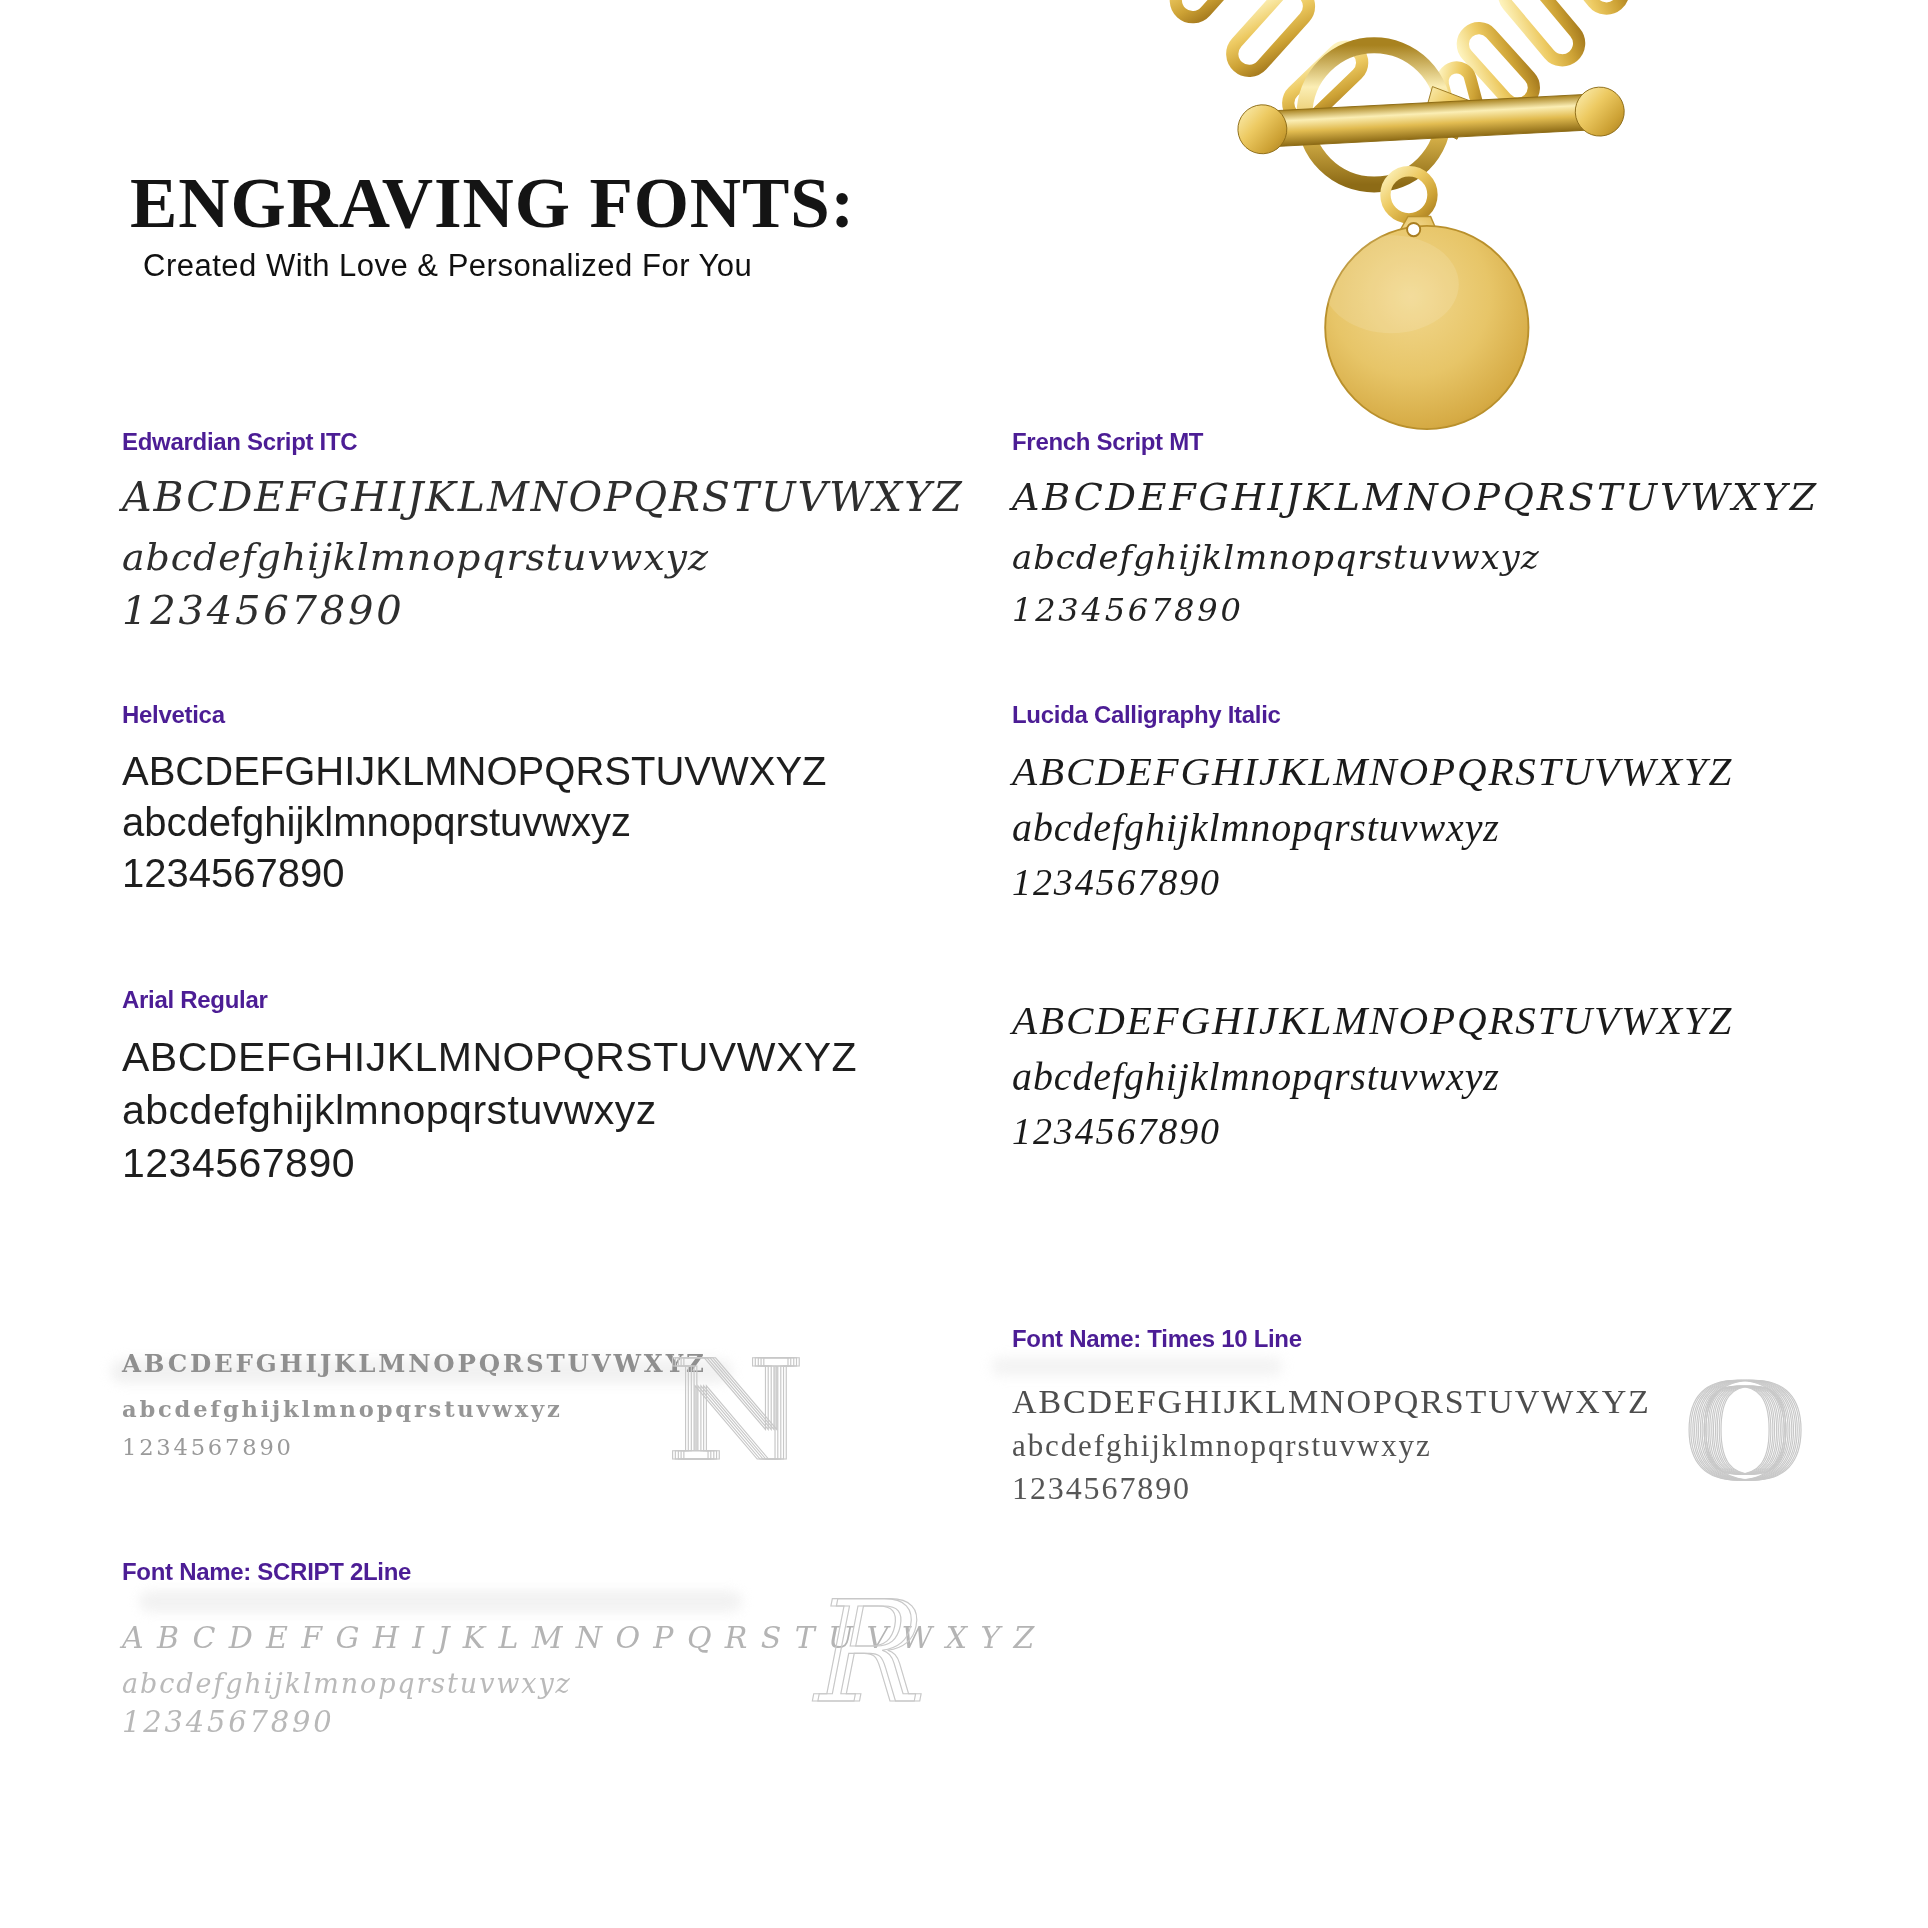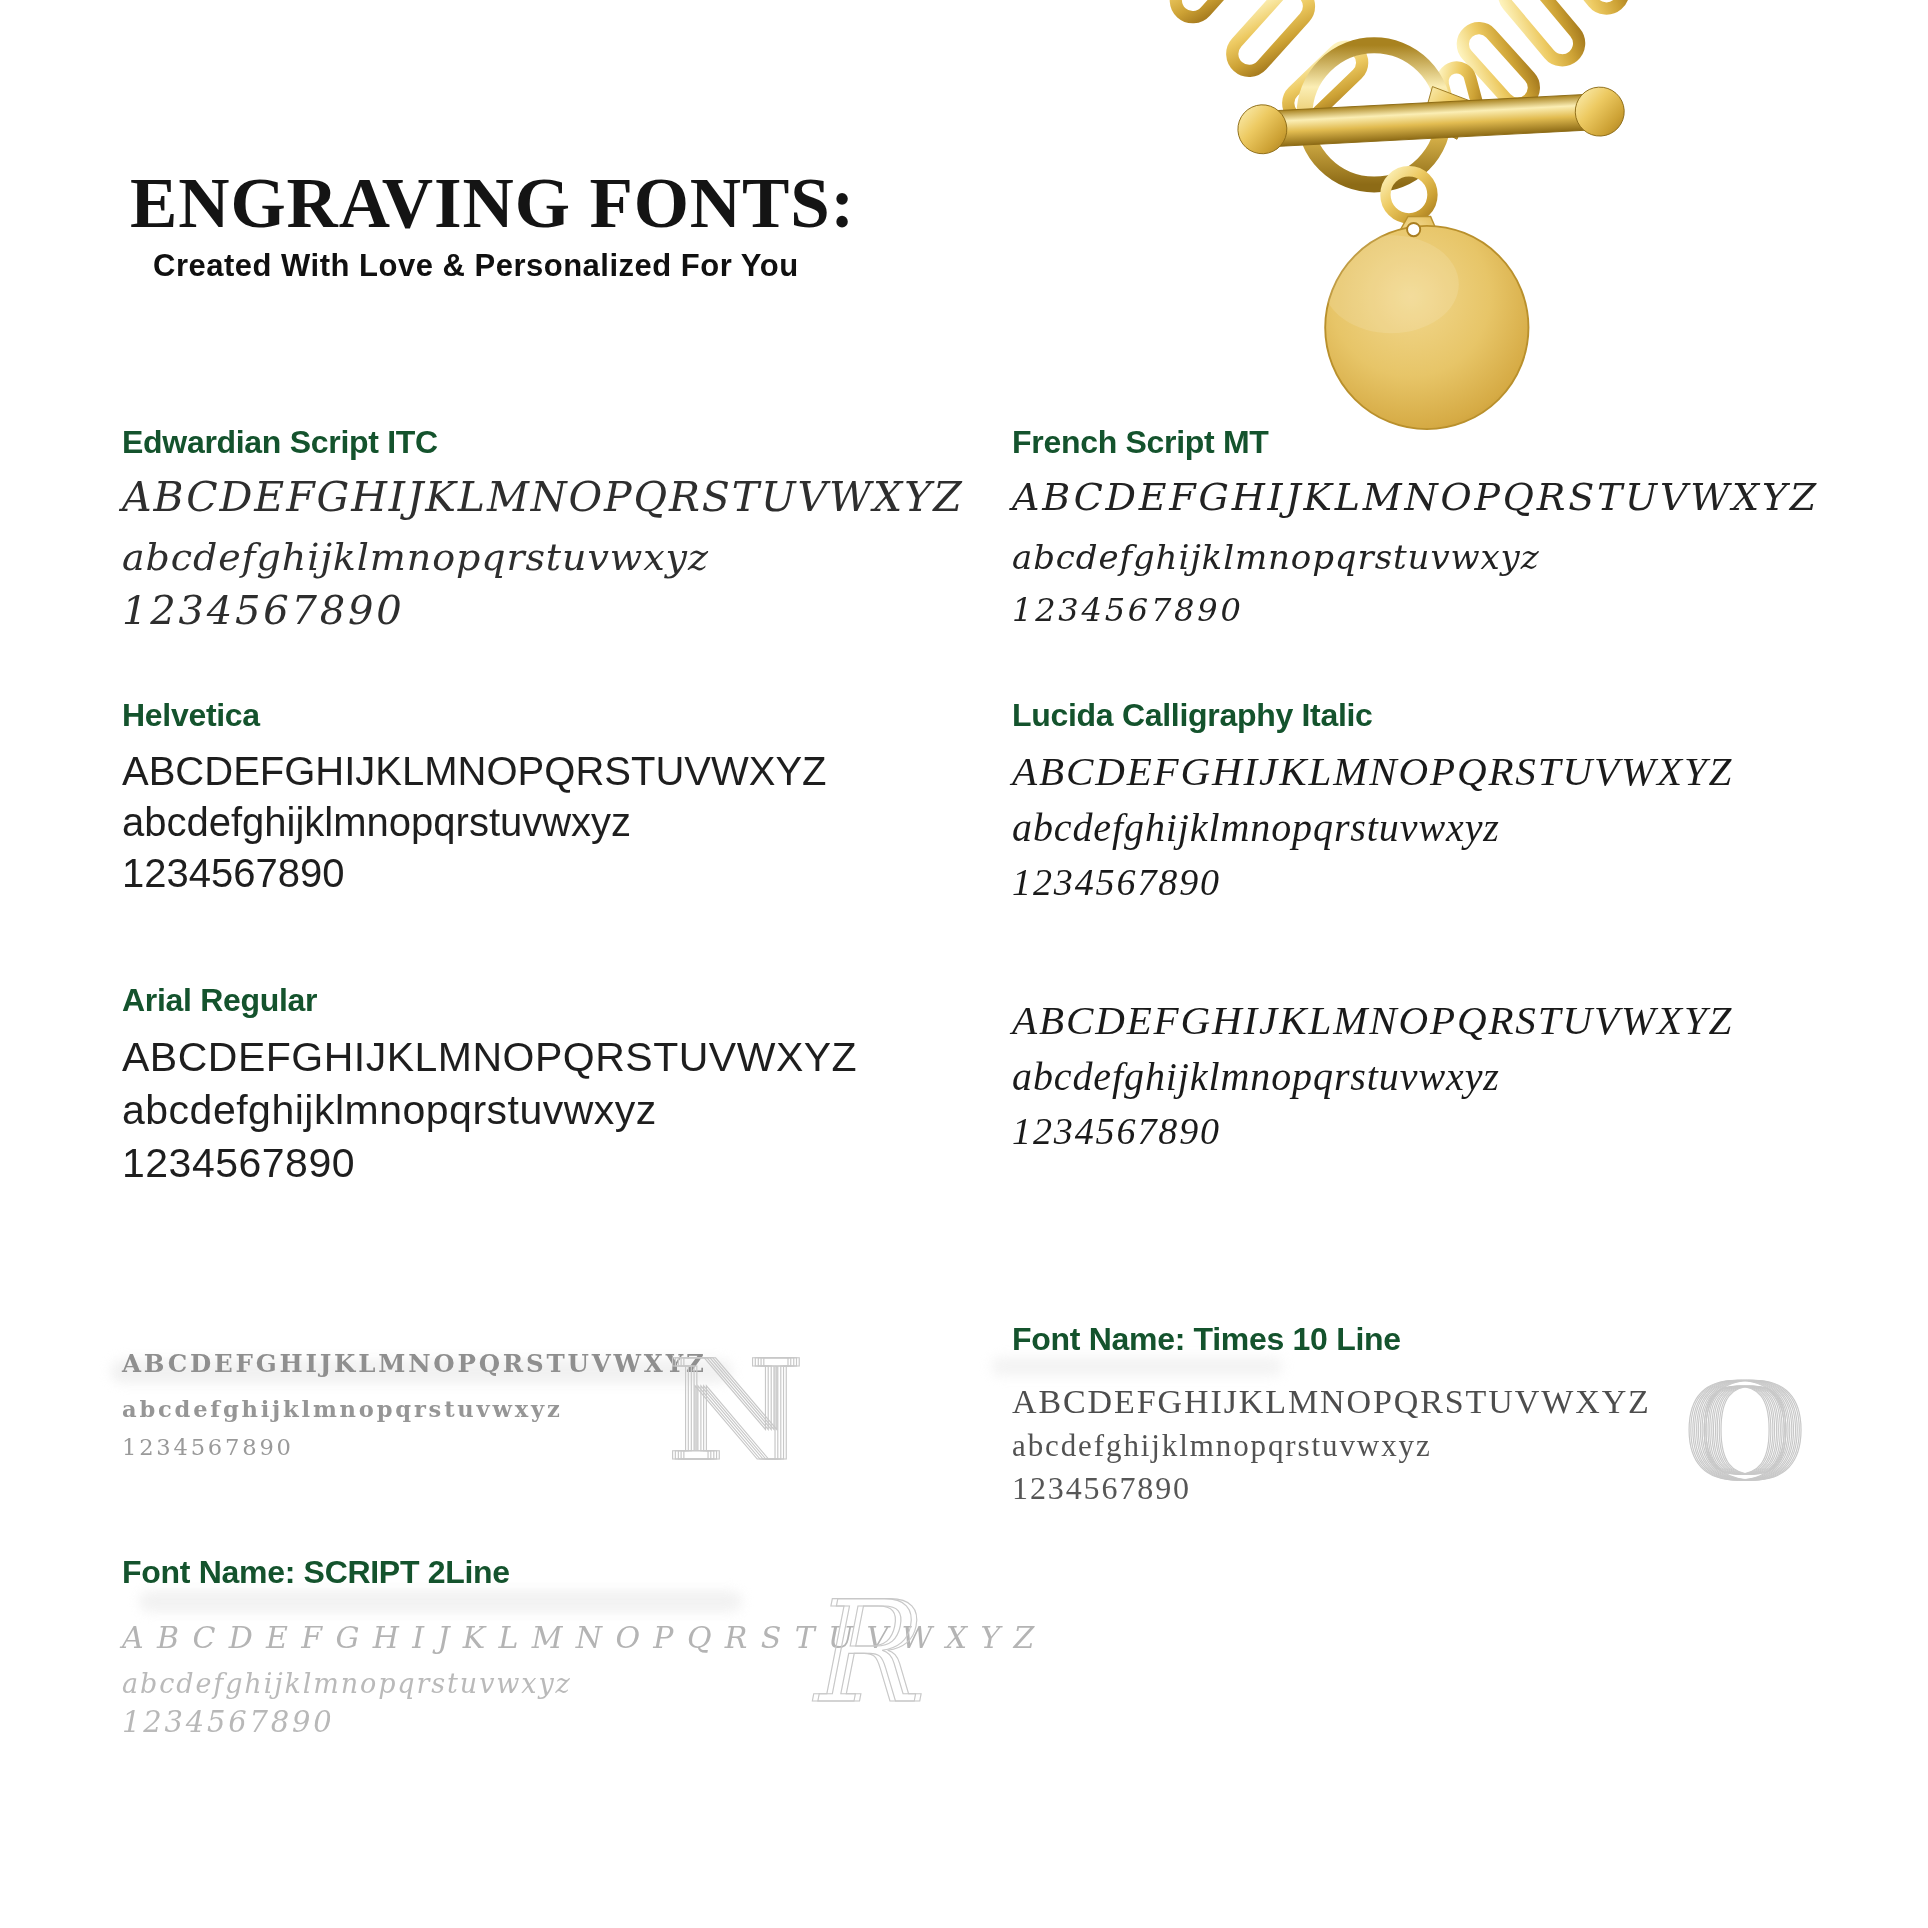--- a/index.html
+++ b/index.html
@@ -8,29 +8,29 @@
     font-family:"Liberation Sans",sans-serif;color:#161616;
   }
   .abs{position:absolute;}
   
   .page-title{
     left:130px;top:158px;
     font-family:"Liberation Serif",serif;font-weight:700;font-size:71px;line-height:90px;
     letter-spacing:0.9px;color:#141414;
   }
   .page-subtitle{
-    left:153px;top:247px;
-    font-weight:700;font-size:31px;line-height:38px;letter-spacing:0.5px;color:#101010;text-align:center;
+    left:143px;top:247px;
+    font-weight:400;font-size:31px;line-height:38px;letter-spacing:0.5px;color:#101010;text-align:center;
   }
   
   .font-block{position:absolute;width:923px;}
   .col-left{left:122px;}
   .col-right{left:1012px;}
   .r1{top:424px;} .r2{top:697px;} .r3{top:982px;} .r4{top:1321px;} .r5{top:1554px;}
-  .font-heading{font-weight:700;font-size:32px;line-height:36px;letter-spacing:-0.3px;color:#14532d;}
+  .font-heading{font-weight:700;font-size:24px;line-height:36px;letter-spacing:-0.3px;color:#4c1d95;}
   .line{white-space:nowrap;}
   
   .scriptU{font-family:"DejaVu Serif",serif;font-style:italic;font-size:41px;line-height:58px;letter-spacing:1.9px;color:#2e2e2e;margin-top:7.5px;}
   .scriptL{font-family:"DejaVu Serif",serif;font-style:italic;font-size:38px;line-height:53px;letter-spacing:0.9px;color:#2e2e2e;margin-top:5.6px;}
   .scriptD{font-family:"DejaVu Serif",serif;font-style:italic;font-size:40px;line-height:49px;letter-spacing:2.8px;color:#2e2e2e;margin-top:1.9px;}
   .fr .scriptU{font-size:38px;letter-spacing:2.8px;color:#222;}
   .fr .scriptL{font-size:34px;color:#222;}
   .fr .scriptD{font-size:32px;color:#222;}
   
   .sansU,.sansL,.sansD{font-family:"Liberation Sans",sans-serif;font-size:40px;line-height:51px;color:#1e1e1e;}

